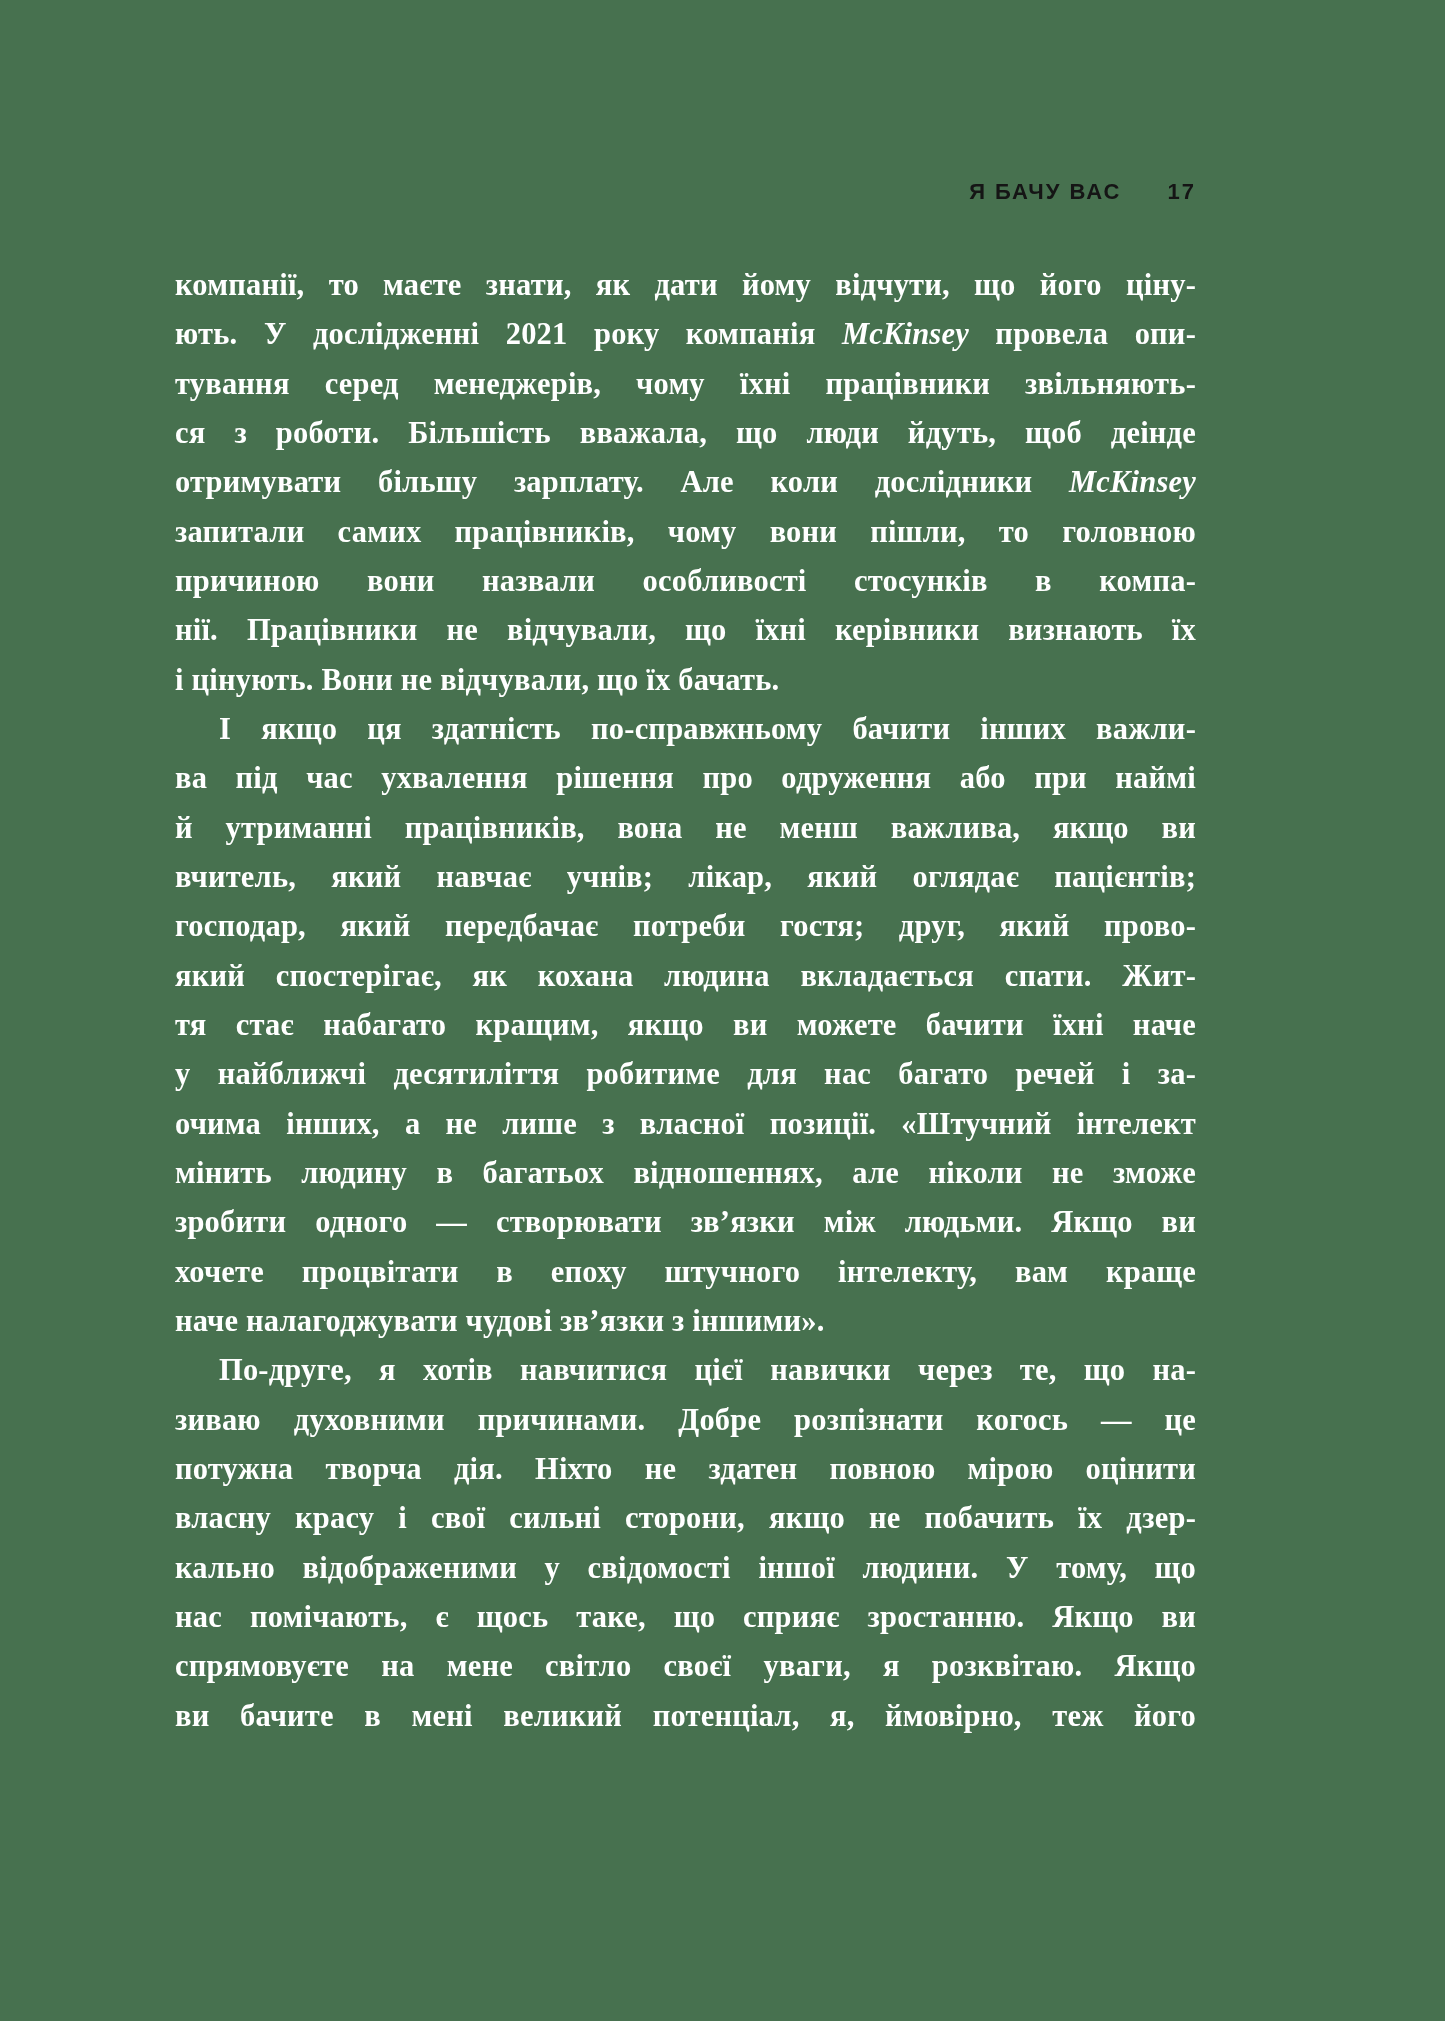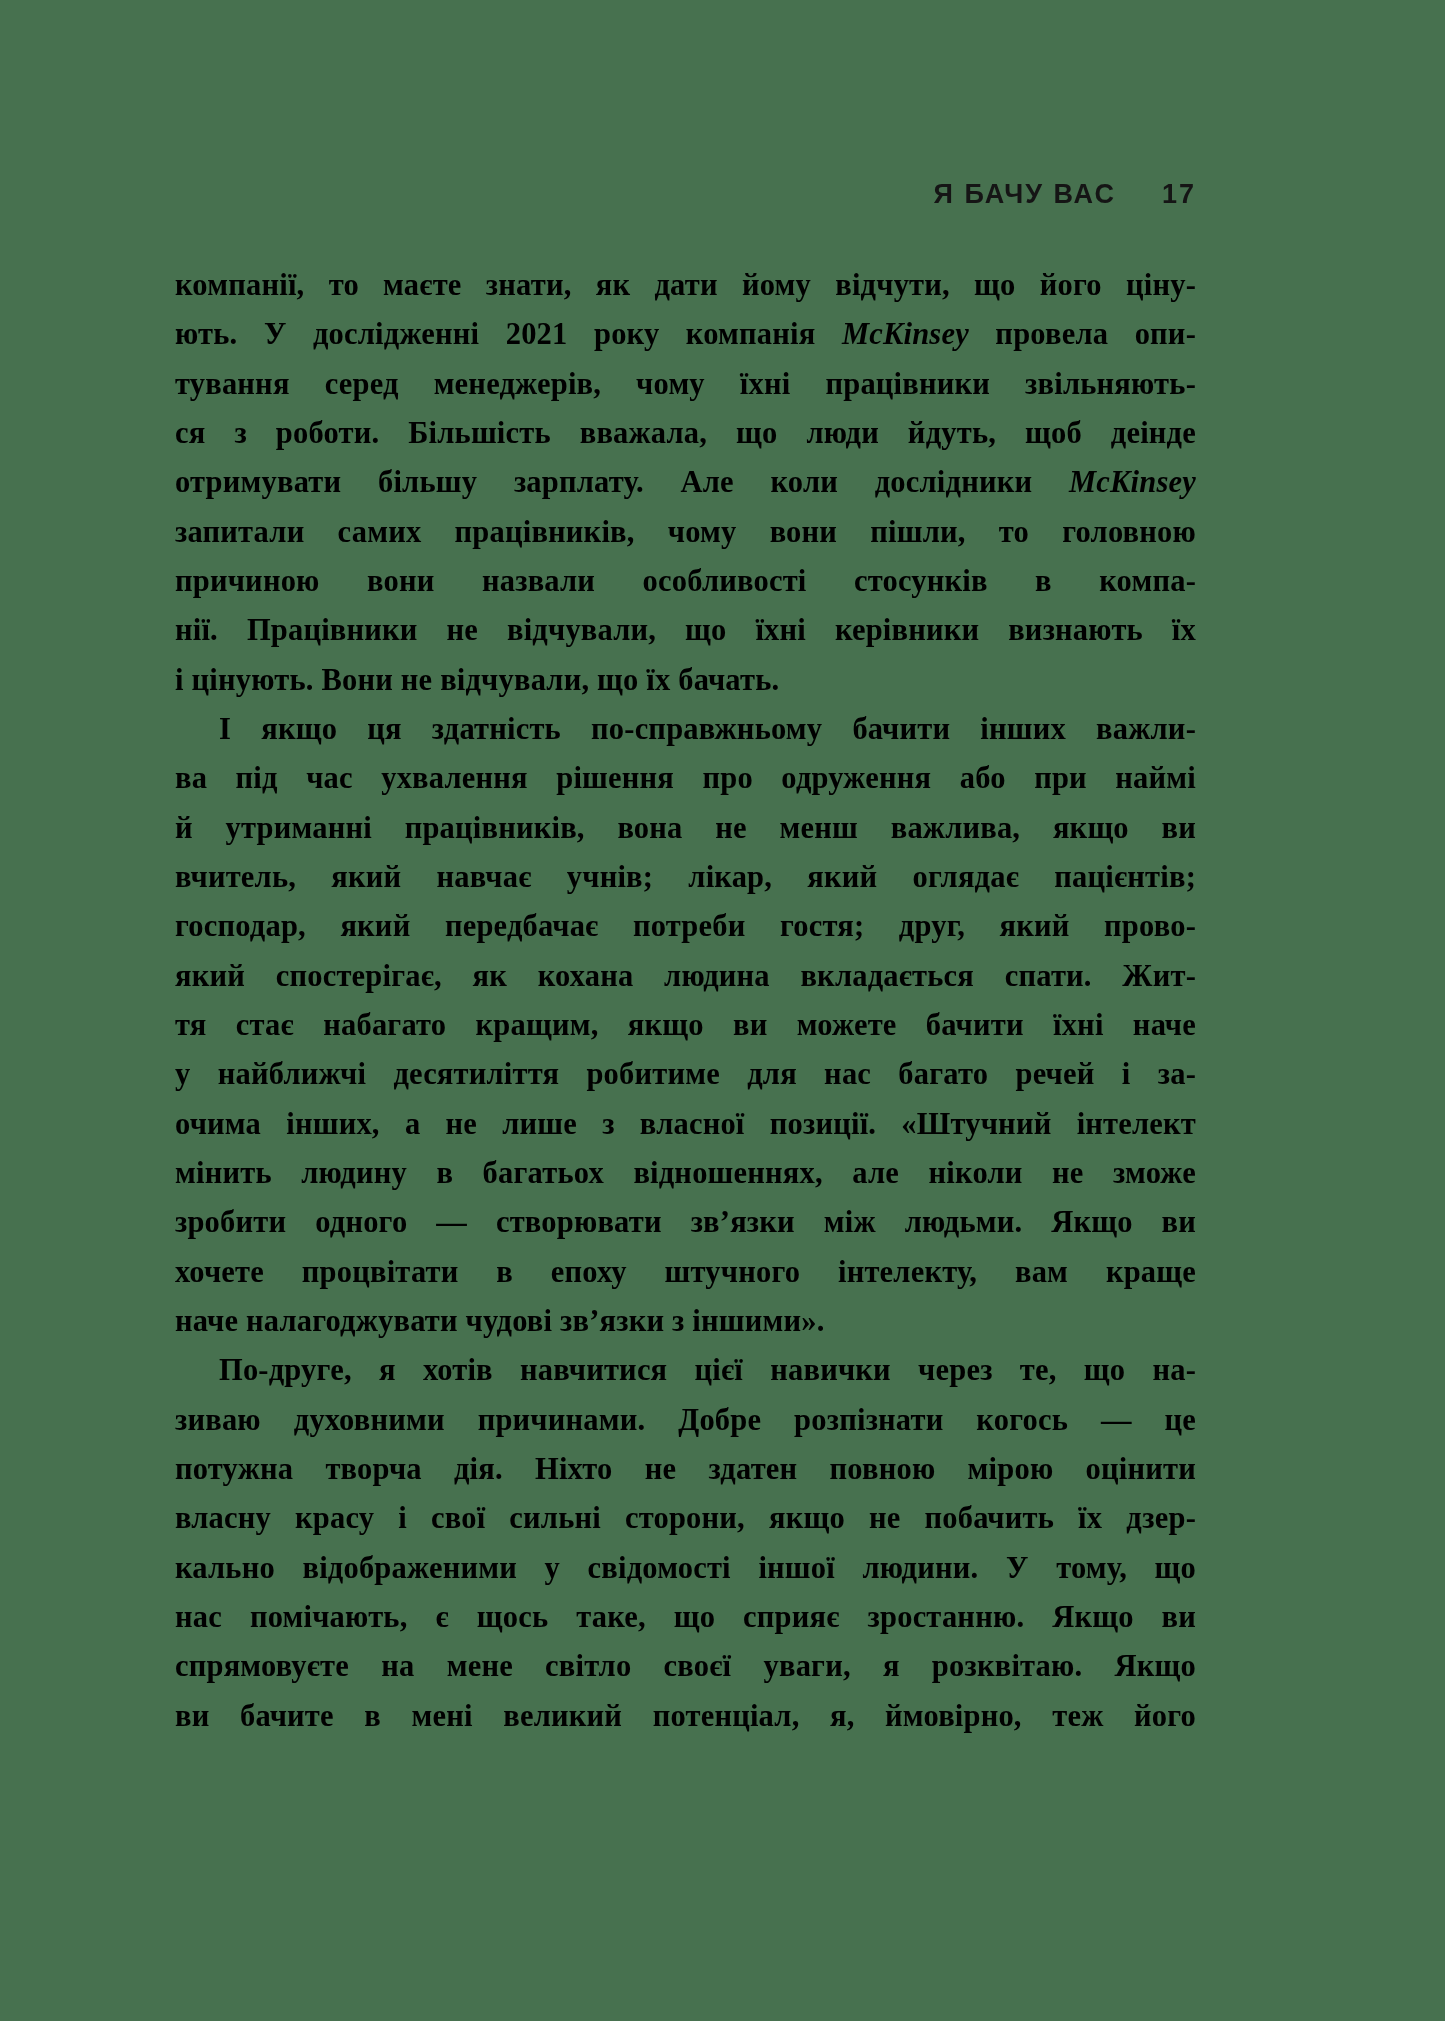--- a/index.html
+++ b/index.html
@@ -16,35 +16,35 @@
 
   .running-head {
     position: absolute;
     top: 179px;
     right: 249px;
     display: flex;
     align-items: baseline;
     gap: 46px;
     font-family: "Liberation Sans", "DejaVu Sans", sans-serif;
     font-weight: bold;
-    font-size: 27px;
+    font-size: 22px;
     letter-spacing: 2px;
     color: #151515;
     white-space: nowrap;
   }
 
   .text-block {
     position: absolute;
     left: 175px;
     right: 249px;
     top: 261px;
     line-height: 49.33px;
     font-size: 30.5px;
     font-weight: bold;
-    color: #000000;
+    color: #ffffff;
     letter-spacing: 0.2px;
   }
 
   .line {
     text-align: justify;
     text-align-last: justify;
     white-space: normal;
   }
 
   .line.para-end {

